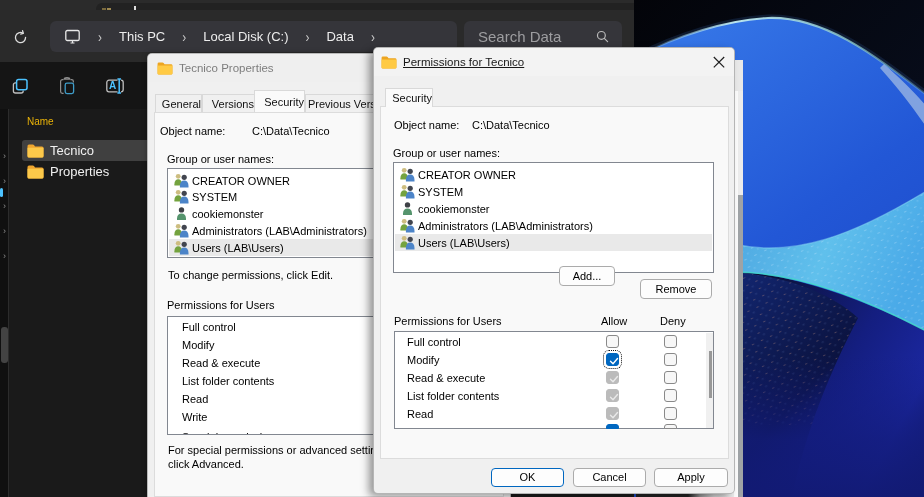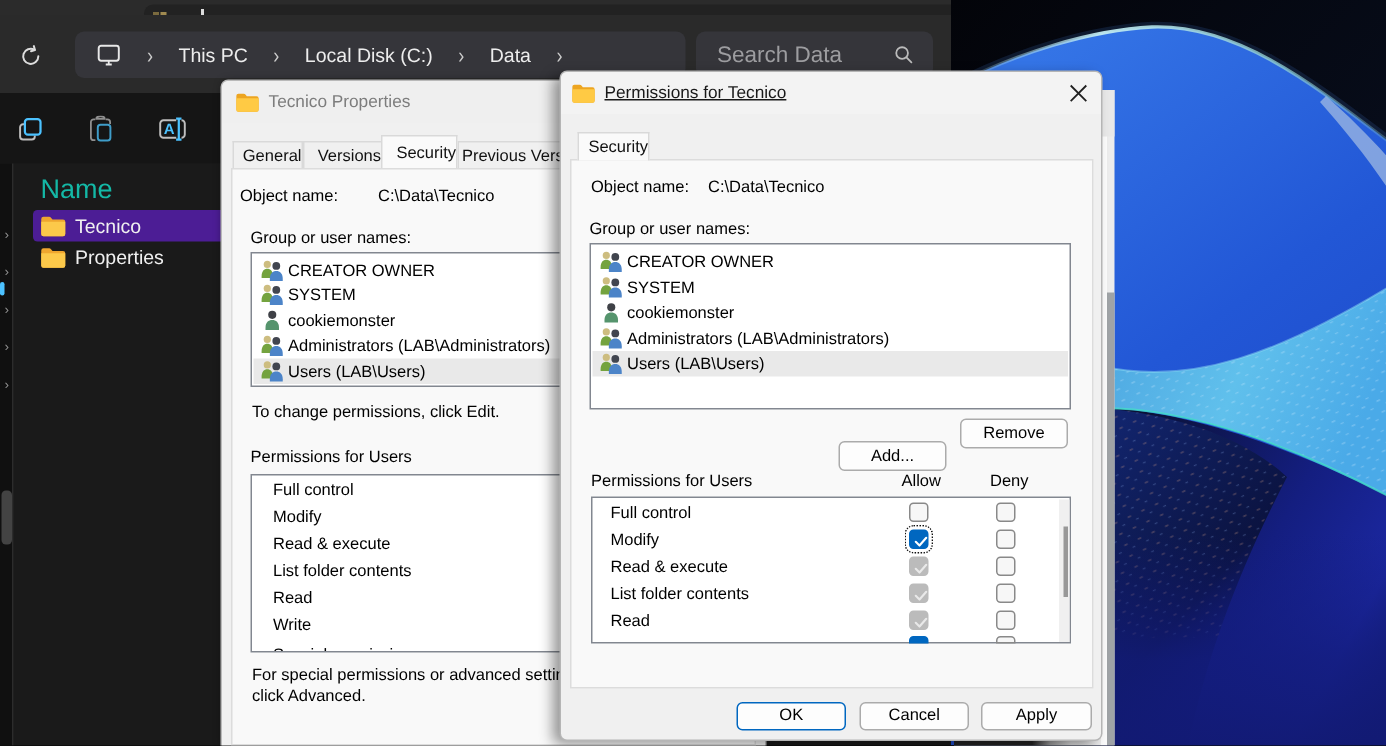--- a/index.html
+++ b/index.html
@@ -23,23 +23,23 @@
           display:flex; align-items:center; color:#ededed; font-size:13px; }
   .sbox { position:absolute; left:464px; top:11px; width:158px; height:31px; background:#35353a; border-radius:6px;
           color:#9d9da0; font-size:15px; line-height:31px; padding-left:14px; }
   .crumbsep { color:#cccccc; font-size:12px; padding:0 17px; transform:scaleY(1.25); display:inline-block; }
   .toolbar { position:absolute; left:0; top:62px; width:634px; height:47px; background:#151515; }
   .econtent { position:absolute; left:0; top:109px; width:634px; height:388px; background:#1a1a1a; }
   .navstrip { position:absolute; left:0; top:0; width:9px; height:388px; background:#101010; border-right:1px solid #2c2c2c; }
   .navdot { position:absolute; left:3px; width:4px; height:6px; color:#8f8f8f; font-size:9px; line-height:6px; }
   .navthumb { position:absolute; left:1px; top:218px; width:7px; height:36px; background:#434343; border-radius:3px; }
   .navsel { position:absolute; left:0; top:79px; width:3px; height:9px; background:#4cc2ff; border-radius:2px; }
-  .nhdr { position:absolute; left:27px; top:7px; color:#14b8a6; font-size:18px;text-align:center; }
+  .nhdr { position:absolute; left:27px; top:7px; color:#eab308; font-size:10px;text-align:center; }
   .frow { position:absolute; left:22px; width:126px; height:21px; border-radius:3px; display:flex; align-items:center; color:#f0f0f0; font-size:13px; }
-  .frow.sel { background:#4c1d95; width:130px; border-radius:3px 0 0 3px; }
+  .frow.sel { background:#404040; width:130px; border-radius:3px 0 0 3px; }
   .frow svg { margin:0 6px 0 5px; flex:none; }
 
   
   .dlg { position:absolute; background:#f0f0f0; font-size:11px; color:#000; overflow:hidden; }
   .dlg.back  { left:148px; top:54px; width:362px; height:443px; border-radius:4px 4px 0 0;
                box-shadow:0 0 0 1px #b9b9b9, 0 0 6px rgba(0,0,0,.4); }
   .dlg.front { left:374px; top:48px; width:360px; height:445px; border-radius:4px;
                box-shadow:0 0 0 1px #b5b5b5, -5px 3px 9px rgba(0,0,0,.42); }
   .titlebar { position:absolute; left:0; top:0; right:0; height:28px; border-radius:4px 4px 0 0; }
   .back  .titlebar { background:#efefef; }
@@ -369,21 +369,21 @@
       <div class="lrow sel" style="top:71px">
           <svg width="15" height="15" viewBox="0 0 15 15">
             <circle cx="4.2" cy="3.3" r="2.4" fill="#cdbd80"></circle>
             <path d="M 0.4 11.2 C 0.4 7.8 2.1 6.2 4.2 6.2 C 6.3 6.2 8 7.8 8 11.2 L 8 12.4 L 0.4 12.4 Z" fill="#74a33f"></path>
             <circle cx="10.2" cy="4.3" r="2.6" fill="#41454f"></circle>
             <path d="M 5.9 12.8 C 5.9 9.3 7.8 7.6 10.2 7.6 C 12.6 7.6 14.5 9.3 14.5 12.8 L 14.5 14.4 L 5.9 14.4 Z" fill="#4c84c8"></path>
           </svg>
           <span>Users (LAB\Users)</span>
         </div>
     </div>
-    <div class="btn" style="left:185px; top:246px; width:72px; height:20px; line-height:18px;">Add...</div>
+    <div class="btn" style="left:185px; top:218px; width:56px; height:20px; line-height:18px;">Add...</div>
     <div class="btn" style="left:266px; top:231px; width:72px; height:20px; line-height:18px;">Remove</div>
     <div class="lbl" style="left:20px; top:267px;">Permissions for Users</div>
     <div class="lbl" style="left:227px; top:267px;">Allow</div>
     <div class="lbl" style="left:286px; top:267px;">Deny</div>
     <div class="listbox" style="left:20px; top:283px; width:320px; height:98px;">
       <div class="prow" style="left:12px; top:4px;">Full control</div>
       <div class="prow" style="left:12px; top:22px;">Modify</div>
       <div class="prow" style="left:12px; top:40px;">Read &amp; execute</div>
       <div class="prow" style="left:12px; top:58px;">List folder contents</div>
       <div class="prow" style="left:12px; top:76px;">Read</div>

